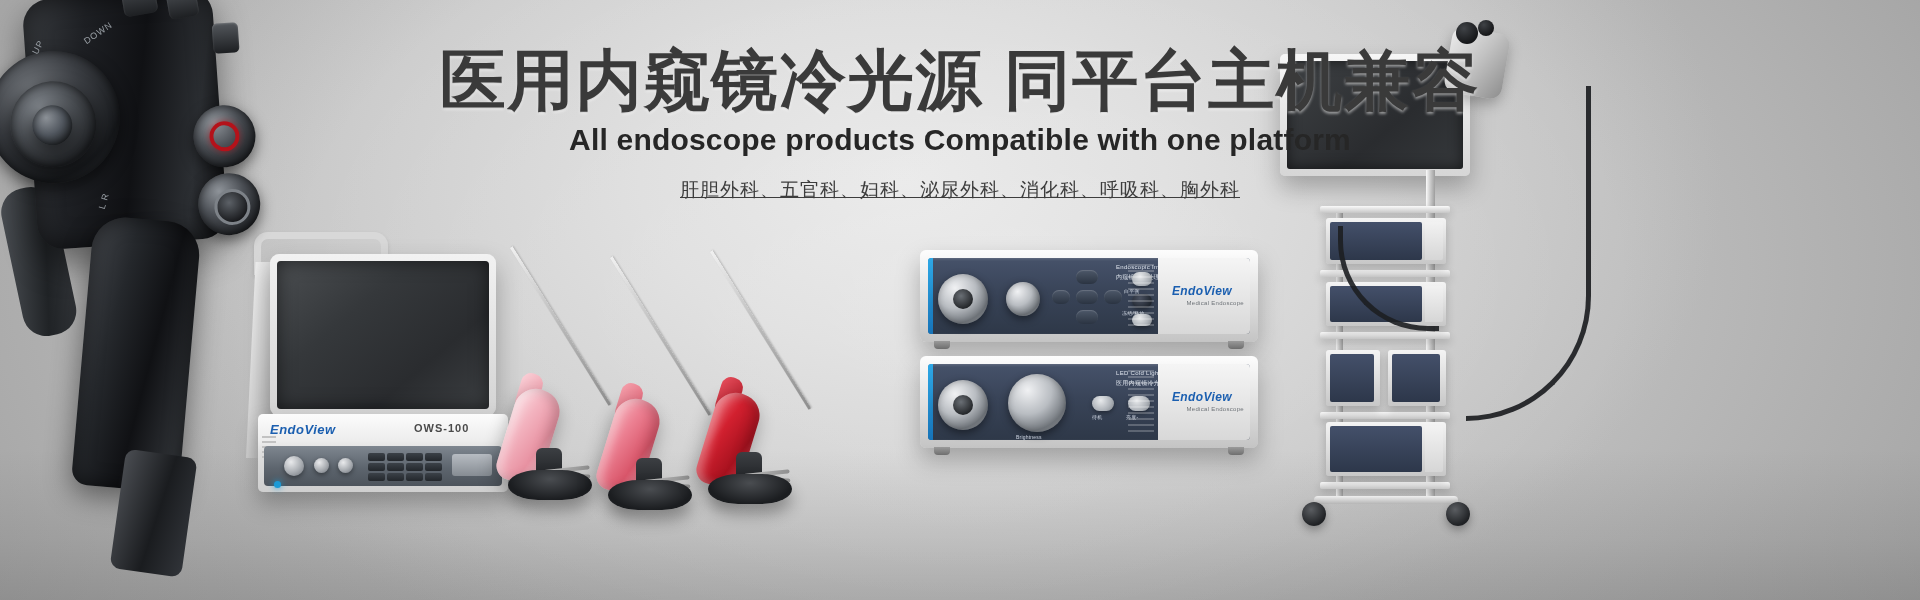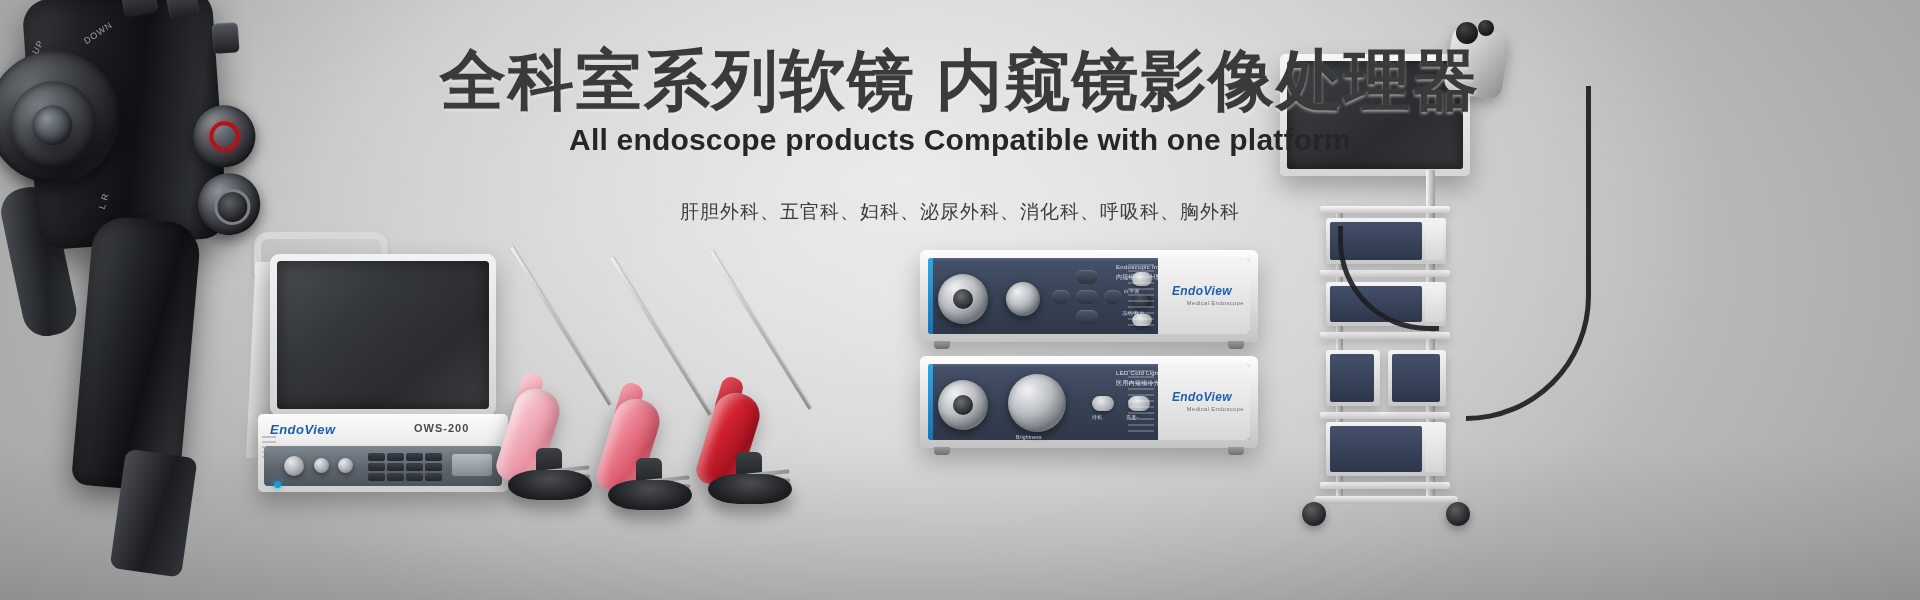--- a/index.html
+++ b/index.html
@@ -25,21 +25,21 @@
   .h1{
     font-size:66px;line-height:1.05;font-weight:bold;color:#3a3a3a;
     letter-spacing:2px;
     text-shadow:0 2px 3px rgba(255,255,255,0.55), 0 1px 1px rgba(0,0,0,0.18);
     white-space:nowrap;
   }
   .h2{
     margin-top:8px;font-size:30px;font-weight:bold;color:#262626;
     letter-spacing:0.2px;white-space:nowrap;
   }
-  .sub-cn{margin-top:42px;font-size:19px;color:#3d3d3d;letter-spacing:1px;white-space:nowrap;}
+  .sub-cn{margin-top:20px;font-size:19px;color:#3d3d3d;letter-spacing:1px;white-space:nowrap;text-decoration:underline;}
   .sub-en{margin-top:5px;font-size:18px;color:#3d3d3d;letter-spacing:0.1px;white-space:nowrap;}
 
   
   .obj{position:absolute;}
 
   
   #scope-head{left:-20px;top:-20px;width:420px;height:560px;z-index:30;
     transform:rotate(-4deg);}
   .sh-body{position:absolute;left:60px;top:10px;width:190px;height:250px;border-radius:26px;
     background:linear-gradient(100deg,#3a3d41 0%,#1e2024 28%,#101114 55%,#2c2f33 82%,#141518 100%);
@@ -266,21 +266,21 @@
 
   <div class="obj" id="console-ows">
     <div class="ow-handle"></div>
     <div class="ow-stand"></div>
     <div class="ow-screen-frame">
       <div class="ow-screen"></div>
     </div>
     <div class="ow-base"></div>
     <div class="ow-vent"></div>
     <div class="ow-brand">EndoView</div>
-    <div class="ow-model">OWS-200</div>
+    <div class="ow-model">OWS-100</div>
     <div class="ow-panel"></div>
     <div class="ow-knob k1"></div>
     <div class="ow-knob k2"></div>
     <div class="ow-knob k3"></div>
     <div class="ow-keys">
       <i></i>
         <i></i>
         <i></i>
         <i></i>
         <i></i>
@@ -411,18 +411,18 @@
       </div>
     <div class="ct-scope-cord2"></div>
     <div class="ct-foot"></div>
     <div class="ct-caster c1"></div>
     <div class="ct-caster c2"></div>
   </div>
 
   <div class="vignette"></div>
 
   <div class="textblock">
-    <div class="h1">全科室系列软镜 内窥镜影像处理器</div>
+    <div class="h1">医用内窥镜冷光源 同平台主机兼容</div>
     <div class="h2">All endoscope products Compatible with one platform</div>
     <div class="sub-cn">肝胆外科、五官科、妇科、泌尿外科、消化科、呼吸科、胸外科</div>
   </div>
 
 </div>
 
 </body></html>

